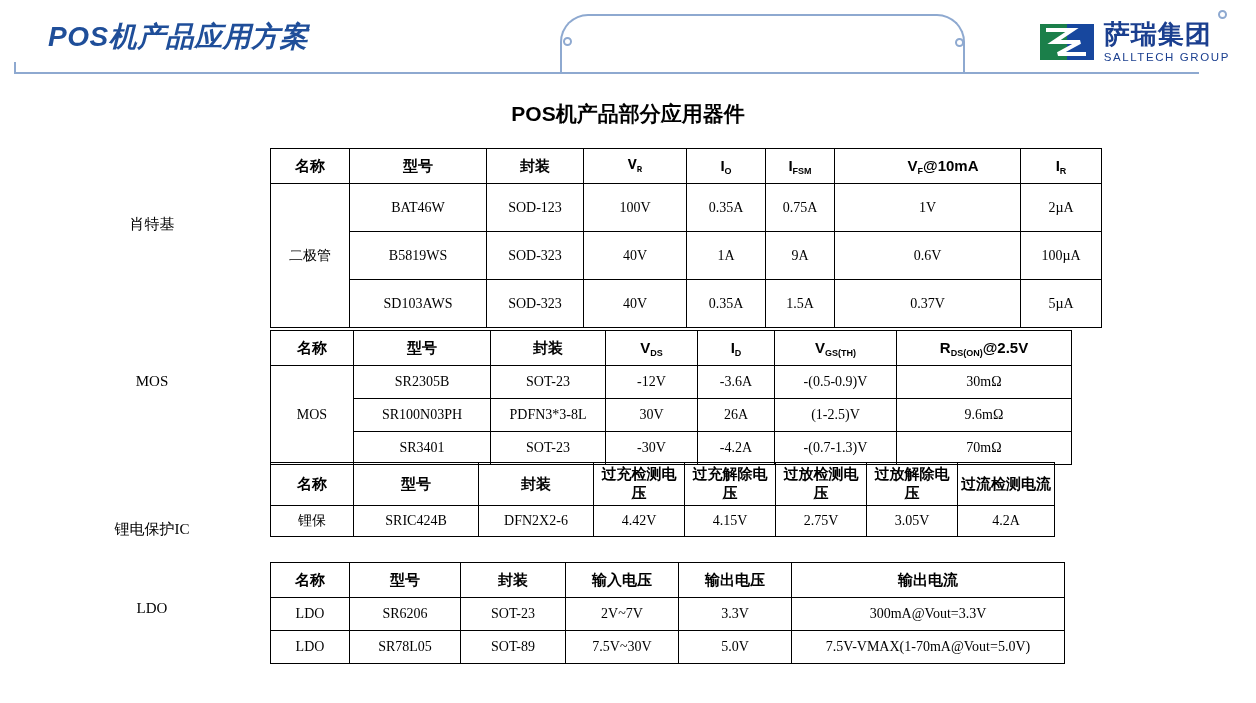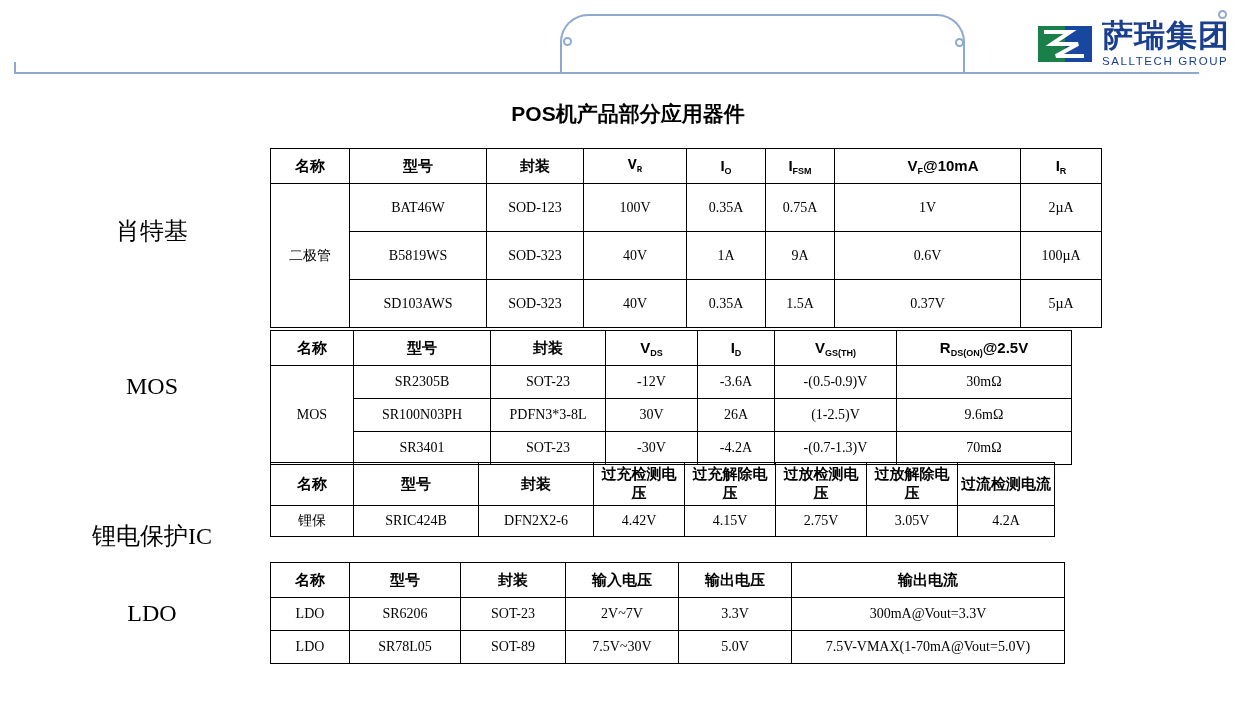--- a/index.html
+++ b/index.html
@@ -88,21 +88,21 @@
     position: relative;
   }
   .logo-text {
     display: flex;
     flex-direction: column;
     line-height: 1;
   }
   .logo-cn {
     font-family: "Liberation Sans", sans-serif;
     font-weight: bold;
-    font-size: 31px;
+    font-size: 26px;
     color: #1b3f8f;
     letter-spacing: 1px;
   }
   .logo-en {
     font-family: "Liberation Sans", sans-serif;
     font-size: 11.5px;
     color: #1b3f8f;
     letter-spacing: 1.6px;
     margin-top: 5px;
   }
@@ -117,21 +117,21 @@
     font-family: "Liberation Sans", sans-serif;
     font-weight: bold;
     font-size: 21px;
     color: #000000;
   }
 
   
   .row-label {
     position: absolute;
     font-family: "Liberation Serif", serif;
-    font-size: 24px;
+    font-size: 15px;
     font-weight: 500;
     color: #000;
     text-align: center;
     width: 220px;
     left: 42px;
   }
   .lbl-schottky { top: 215px; }
   .lbl-mos      { top: 373px; }
   .lbl-bms      { top: 520px; }
   .lbl-ldo      { top: 600px; }
@@ -203,20 +203,21 @@
   #tbl-ldo .c1 { width: 104px; }
   #tbl-ldo .c2 { width: 98px; }
   #tbl-ldo .c3 { width: 106px; text-align: center; }
   #tbl-ldo .c4 { width: 106px; }
   #tbl-ldo .c5 { width: 266px; }
 </style>
 </head>
 <body>
 
 <div class="header">
+  <div class="header-title">POS机产品应用方案</div>
   <div class="header-rule"></div>
   <div class="header-rule-left-cap"></div>
   <div class="header-arc"></div>
   <div class="dot dot-left"></div>
   <div class="dot dot-right"></div>
   <div class="dot dot-tr"></div>
 
   <div class="logo">
     <div class="logo-mark">
       <svg width="58" height="44" viewBox="0 0 58 44" xmlns="http://www.w3.org/2000/svg">

